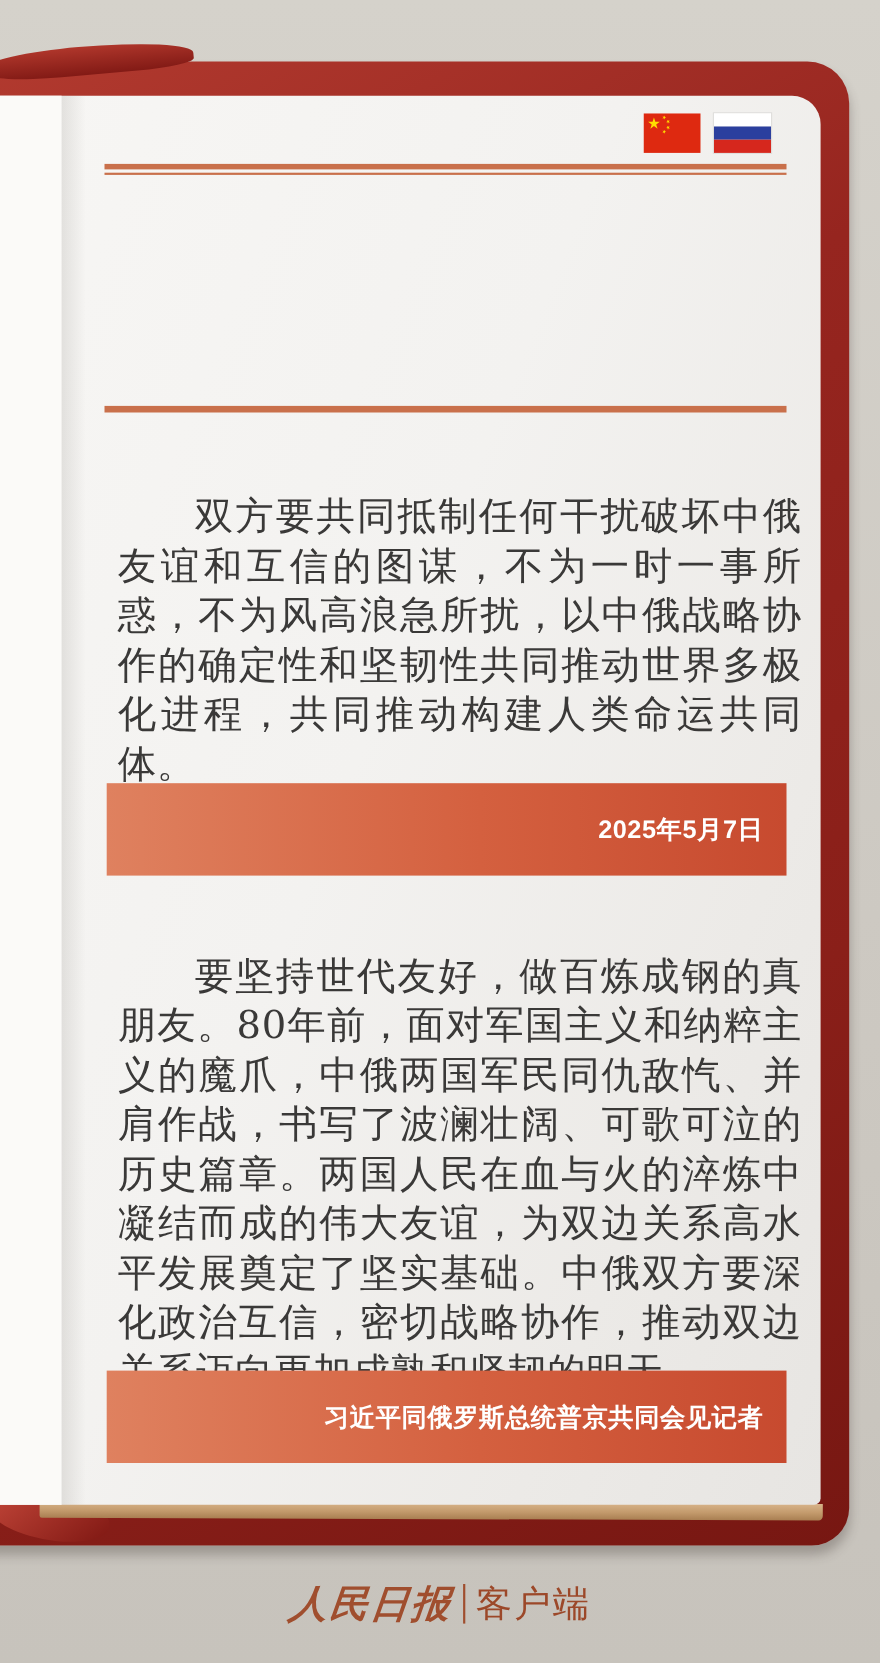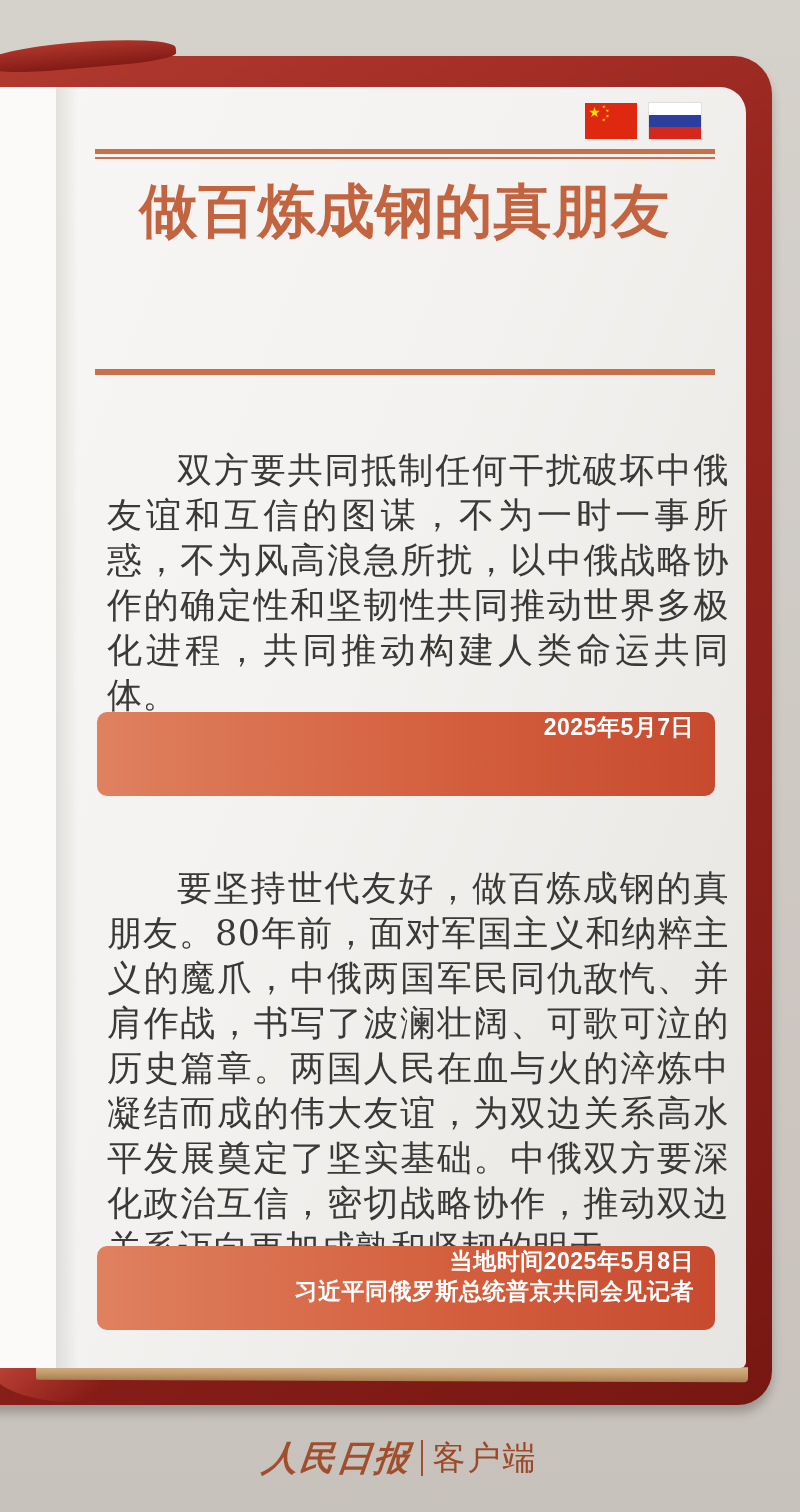--- a/index.html
+++ b/index.html
@@ -68,23 +68,23 @@
     position:absolute;left:107px;width:622px;
     color:#3A3938;font-size:35px;line-height:45px;
     text-indent:2em;text-align:justify;letter-spacing:.5px;
     font-family:"DejaVu Serif","Liberation Serif",serif;
   }
   .para1{top:448px;}
   .para2{top:866px;}
   
   .source-box{
     position:absolute;left:97px;width:618px;height:84px;
-    border-radius:10px;
+    border-radius:0;
     background:linear-gradient(90deg,#DF815F 0%,#D4603F 55%,#C74A2F 100%);
-    display:flex;flex-direction:column;justify-content:flex-start;align-items:flex-end;
+    display:flex;flex-direction:column;justify-content:center;align-items:flex-end;
     padding-right:21px;box-sizing:border-box;
     color:#FFFFFF;font-weight:bold;font-size:23px;line-height:30px;
     text-align:right;letter-spacing:.5px;
   }
   .box1{top:712px;}
   .box2{top:1246px;}
   
   .footer{
     position:absolute;left:0;top:1434px;width:800px;height:48px;
     display:flex;align-items:center;justify-content:center;gap:10px;
@@ -131,33 +131,31 @@
     <rect width="52" height="12" y="12" fill="#2B3F9E"></rect>
     <rect width="52" height="12" y="24" fill="#D6271D"></rect>
   </svg>
 </div>
 
 <div class="rule-top"></div>
 <div class="rule-top-thin"></div>
 <div class="rule-bottom"></div>
 
 <div class="title">
-  <div>做百炼成钢的真朋友</div>
 </div>
 
 <div class="para para1">双方要共同抵制任何干扰破坏中俄友谊和互信的图谋，不为一时一事所惑，不为风高浪急所扰，以中俄战略协作的确定性和坚韧性共同推动世界多极化进程，共同推动构建人类命运共同体。</div>
 
 <div class="source-box box1">
   <div>2025年5月7日</div>
 </div>
 
 <div class="para para2">要坚持世代友好，做百炼成钢的真朋友。80年前，面对军国主义和纳粹主义的魔爪，中俄两国军民同仇敌忾、并肩作战，书写了波澜壮阔、可歌可泣的历史篇章。两国人民在血与火的淬炼中凝结而成的伟大友谊，为双边关系高水平发展奠定了坚实基础。中俄双方要深化政治互信，密切战略协作，推动双边关系迈向更加成熟和坚韧的明天。</div>
 
 <div class="source-box box2">
-  <div>当地时间2025年5月8日</div>
   <div>习近平同俄罗斯总统普京共同会见记者</div>
 </div>
 
 <div class="footer">
   <span class="brand">人民日报</span>
   <span class="footer-divider"></span>
   <span class="product">客户端</span>
 </div>
 
 </body></html>

